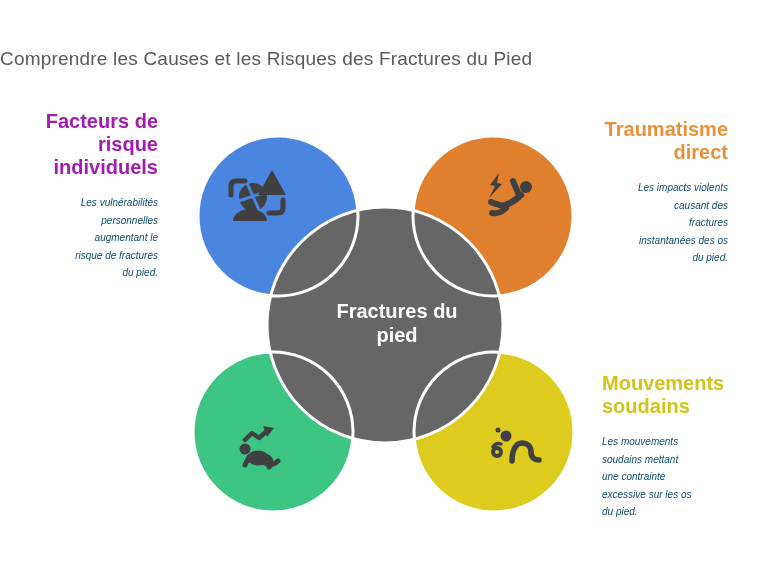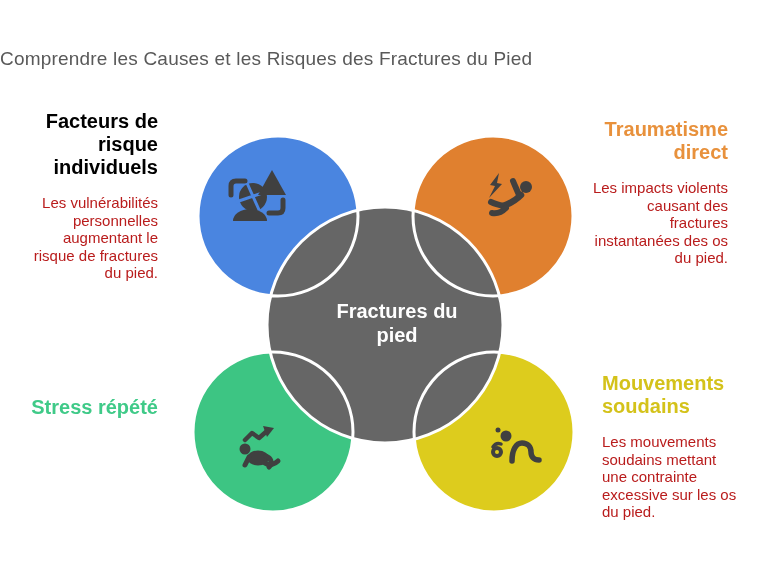--- a/index.html
+++ b/index.html
@@ -21,21 +21,21 @@
     position:absolute; left:322px; top:299px; width:150px;
     text-align:center; color:#ffffff; font-size:20px; font-weight:700;
     line-height:24px;
   }
   .node-text { position:absolute; }
   .node-text.tl { top:110px; right:624px; width:150px; text-align:right; }
   .node-text.tr { top:118px; left:570px; width:158px; text-align:right; }
   .node-text.bl { top:396px; right:624px; width:150px; text-align:right; }
   .node-text.br { top:372px; left:602px; width:158px; text-align:left; }
   .node-heading { font-size:20px; font-weight:700; line-height:23px; margin-bottom:15px; }
-  .node-desc { font-size:15px; line-height:17.5px; color:#b91c1c; white-space:pre-line; }
+  .node-desc { font-size:10px; line-height:17.5px; color:#0c4a6e; white-space:pre-line;font-style:italic; }
 </style>
 </head>
 <body>
 
 <div class="page">
 
   <div class="title">Comprendre les Causes et les Risques des Fractures du Pied</div>
 
   <svg class="venn" viewBox="0 0 782 578" aria-hidden="true">
 
@@ -86,39 +86,38 @@
       <circle cx="-15" cy="-21" r="2.5" fill="currentColor"></circle>
       <path class="icon-stroke" stroke-width="3.5" d="M -20,-4 Q -17,-9 -12,-7"></path>
       <path class="icon-stroke" stroke-width="5.5" d="M -1,10 C -1,-1 3,-8 9,-8 C 15,-8 18,-4 18,1 C 18,6 21,9 26,9"></path>
       <circle class="icon-stroke" stroke-width="4" cx="-16" cy="1" r="4"></circle>
     </g>
   </svg>
 
   <div class="center-label">Fractures du pied</div>
 
   <div class="node-text tl">
-    <div class="node-heading" style="color: #000000;">Facteurs de risque individuels</div>
+    <div class="node-heading" style="color: #a21caf;">Facteurs de risque individuels</div>
     <div class="node-desc">Les vulnérabilités
 personnelles
 augmentant le
 risque de fractures
 du pied.</div>
   </div>
 
   <div class="node-text tr">
     <div class="node-heading" style="color: rgb(232, 145, 60);">Traumatisme direct</div>
     <div class="node-desc">Les impacts violents
 causant des
 fractures
 instantanées des os
 du pied.</div>
   </div>
 
   <div class="node-text bl">
-    <div class="node-heading" style="color: rgb(63, 202, 136);">Stress répété</div>
   </div>
 
   <div class="node-text br">
     <div class="node-heading" style="color: rgb(212, 194, 26);">Mouvements soudains</div>
     <div class="node-desc">Les mouvements
 soudains mettant
 une contrainte
 excessive sur les os
 du pied.</div>
   </div>

